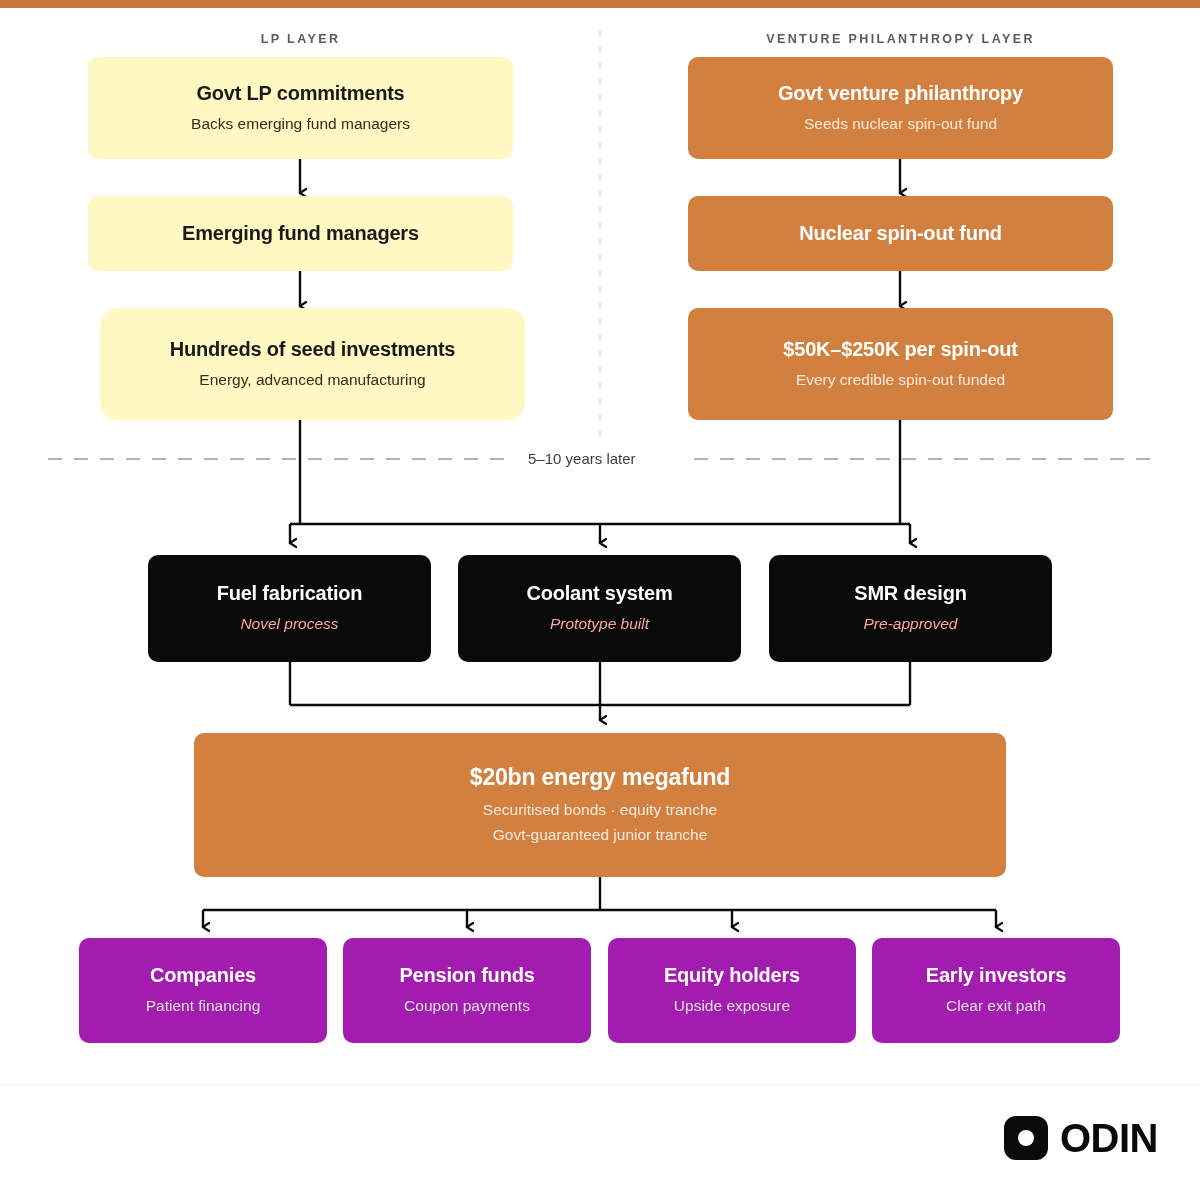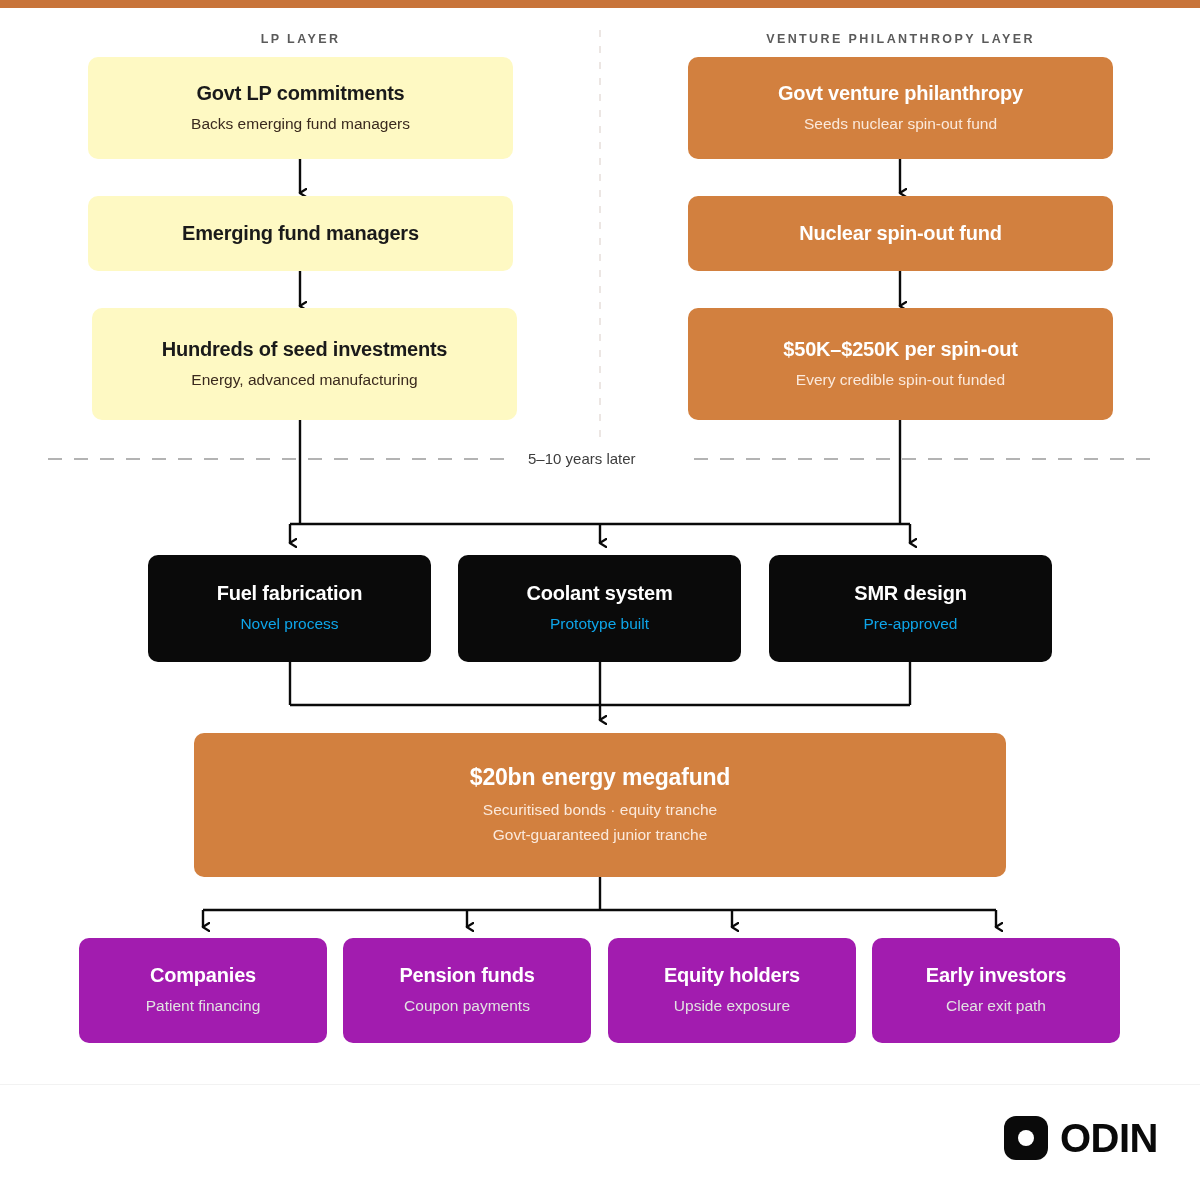--- a/index.html
+++ b/index.html
@@ -57,21 +57,21 @@
     font-size: 15.5px;
     font-weight: 400;
     line-height: 1.5;
     margin-top: 2px;
   }
   .node.light  { background: #fef9c3; color: #1a1a1a; }
   .node.light .sub { color: #3a2a1e; }
   .node.dark-orange { background: #d2803f; color: #ffffff; }
   .node.dark-orange .sub, .node.dark-orange .sub2 { color: #fbe9dc; }
   .node.black  { background: #0a0a0a; color: #ffffff; }
-  .node.black .sub { color: #0ea5e9; }
+  .node.black .sub { color: #fca5a5; font-style: italic; }
   .node.gray   { background: #a21caf; color: #ffffff; }
   .node.gray .sub { color: #e2e2e2; }
 
   .node.single .title { margin: 0; }
 
   .era-label {
     position: absolute;
     font-size: 15px;
     color: #3d3d3d;
     background: #ffffff;
@@ -162,21 +162,21 @@
 
 <div class="node light" style="left:88px; top:57px; width:425px; height:102px;">
   <div class="title">Govt LP commitments</div>
   <div class="sub">Backs emerging fund managers</div>
 </div>
 
 <div class="node light single" style="left:88px; top:196px; width:425px; height:75px;">
   <div class="title">Emerging fund managers</div>
 </div>
 
-<div class="node light" style="left:92px; top:308px; width:425px; height:112px;">
+<div class="node light" style="left:100px; top:308px; width:425px; height:112px;border-radius:18px;">
   <div class="title">Hundreds of seed investments</div>
   <div class="sub">Energy, advanced manufacturing</div>
 </div>
 
 <div class="node dark-orange" style="left:688px; top:57px; width:425px; height:102px;">
   <div class="title">Govt venture philanthropy</div>
   <div class="sub">Seeds nuclear spin-out fund</div>
 </div>
 
 <div class="node dark-orange single" style="left:688px; top:196px; width:425px; height:75px;">

